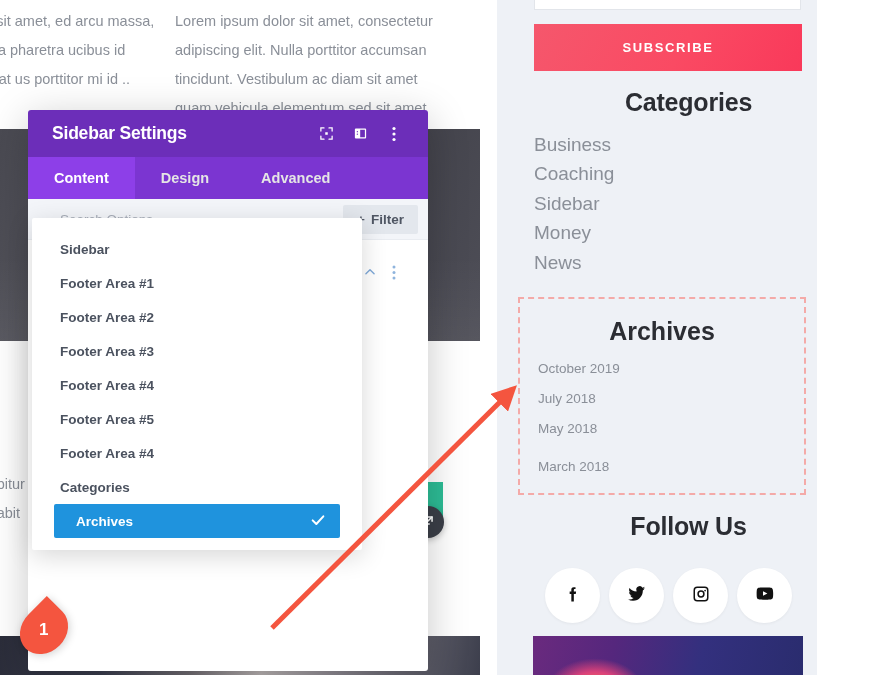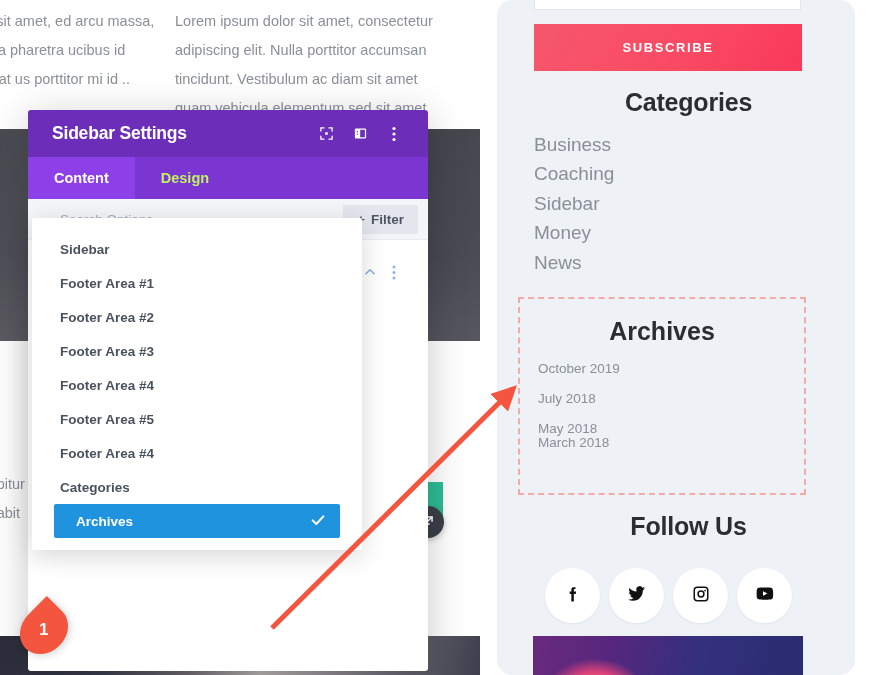--- a/index.html
+++ b/index.html
@@ -36,23 +36,22 @@
   #block-teal{position:absolute;left:385px;top:482px;width:58px;height:38px;background:#2dbd96;}
 
   
   #bottom-photo{
     position:absolute;left:0px;top:636px;width:480px;height:39px;
     background:linear-gradient(100deg,#2b2d3a 0%,#3a3d4d 22%,#6e6a70 40%,#b9b3b3 55%,#8e8a92 70%,#3c3e4c 100%);
   }
 
   
   #sidebar{
-    position:absolute;left:497px;top:0;width:358px;height:675px;
+    position:absolute;left:497px;top:0;width:320px;height:675px;
     background:#eef1f6;
-    border-radius:15px;
   }
   #email-input{
     position:absolute;left:37px;top:-14px;width:265px;height:22px;
     background:#fff;border:1px solid #e2e5ea;
   }
   #subscribe-btn{
     position:absolute;left:37px;top:24px;width:268px;height:47px;
     background:linear-gradient(120deg,#f5576c 0%,#fa4a63 55%,#f9395a 100%);
     color:#fff;font-size:13px;font-weight:700;letter-spacing:1.6px;
     display:flex;align-items:center;justify-content:center;
@@ -107,21 +106,21 @@
     height:47px;background:#6c2eb9;border-radius:3px 3px 0 0;
     display:flex;align-items:center;padding:0 21px 0 24px;
   }
   #modal-title{color:#fff;font-size:17.5px;font-weight:700;flex:1;letter-spacing:-.2px;}
   .hdr-icon{width:26px;height:26px;display:flex;align-items:center;
     justify-content:center;cursor:pointer;margin-left:8px;}
 
   #tabs{height:42px;background:#7b35d1;display:flex;align-items:stretch;}
   .tab{
     display:flex;align-items:center;justify-content:center;
-    color:#bef264;font-size:14.5px;font-weight:700;cursor:pointer;
+    color:#e5e5e5;font-size:14.5px;font-weight:700;cursor:pointer;
     padding:0 26px;
   }
   .tab.active{background:#8d3fe8;color:#fff;}
 
   #searchbar{
     height:40px;background:#f3f5f9;display:flex;align-items:center;
     padding:0 10px 0 30px;border-bottom:1px solid #e9ecf1;
   }
   #search-input{
     flex:1;border:none;background:transparent;outline:none;
@@ -249,21 +248,21 @@
     </div>
 
     <div id="rose-photo" style="left:36px;top:636px;width:270px;height:39px"></div>
   </div>
 
   <div id="archives-widget">
     <div id="arch-title">Archives</div>
     <a class="arch-link" style="top:62px">October 2019</a>
     <a class="arch-link" style="top:92px">July 2018</a>
     <a class="arch-link" style="top:122px">May 2018</a>
-    <a class="arch-link" style="top:136px">March 2018</a>
+    <a class="arch-link" style="top:160px">March 2018</a>
   </div>
 
   <div id="resize-handle">
     <span>
       <svg width="17" height="17" viewBox="0 0 24 24" fill="none" stroke="#fff" stroke-width="2.2" stroke-linecap="round" stroke-linejoin="round">
         <line x1="17" y1="7" x2="7" y2="17"></line>
         <polyline points="7,11 7,17 13,17"></polyline>
         <polyline points="11,7 17,7 17,13"></polyline>
       </svg>
     </span>
@@ -297,20 +296,21 @@
         <circle cx="2" cy="2.5" r="1.6" fill="#fff"></circle>
         <circle cx="2" cy="8" r="1.6" fill="#fff"></circle>
         <circle cx="2" cy="13.5" r="1.6" fill="#fff"></circle>
       </svg>
     </div>
   </div>
 
   <div id="tabs">
     <div class="tab active">Content</div>
     <div class="tab">Design</div>
+    <div class="tab">Advanced</div>
   </div>
 
   <div id="searchbar">
     <input id="search-input" type="text" placeholder="Search Options" style="">
     <button id="filter-btn">
       <span>+</span>
       <span>Filter</span>
     </button>
   </div>
 

